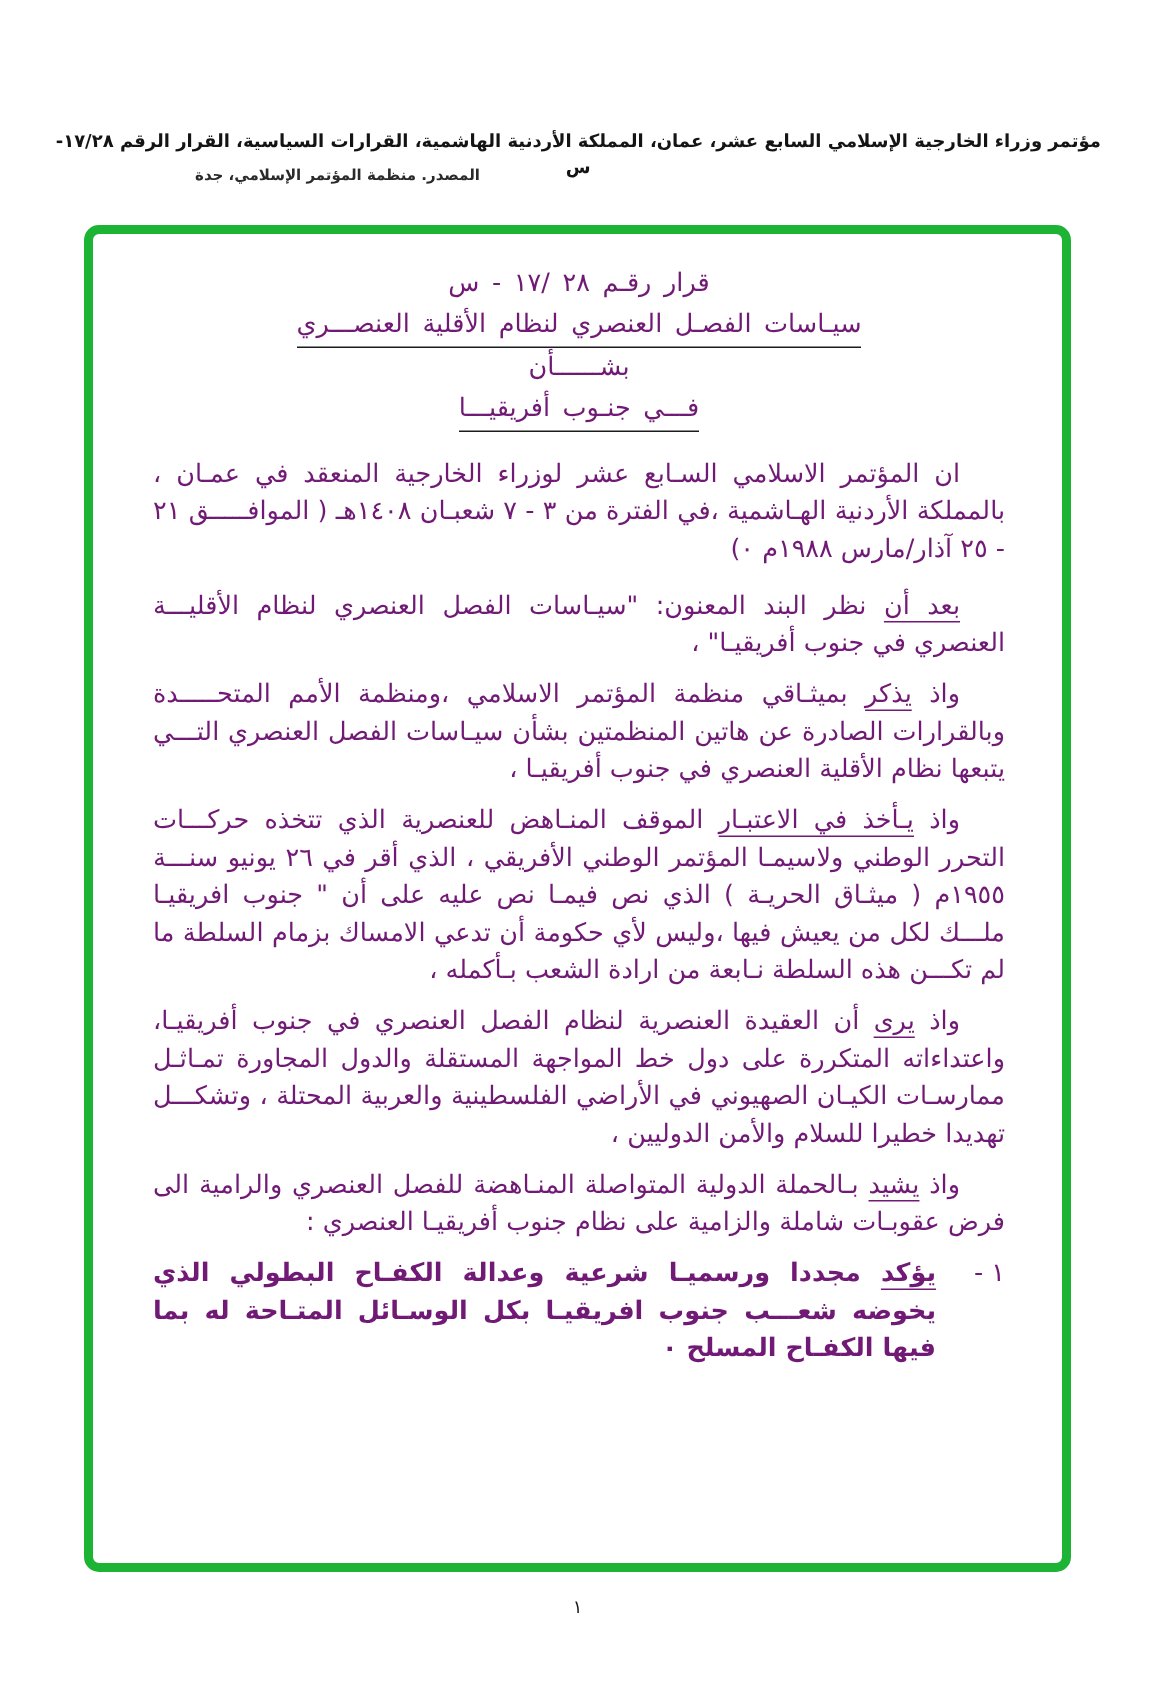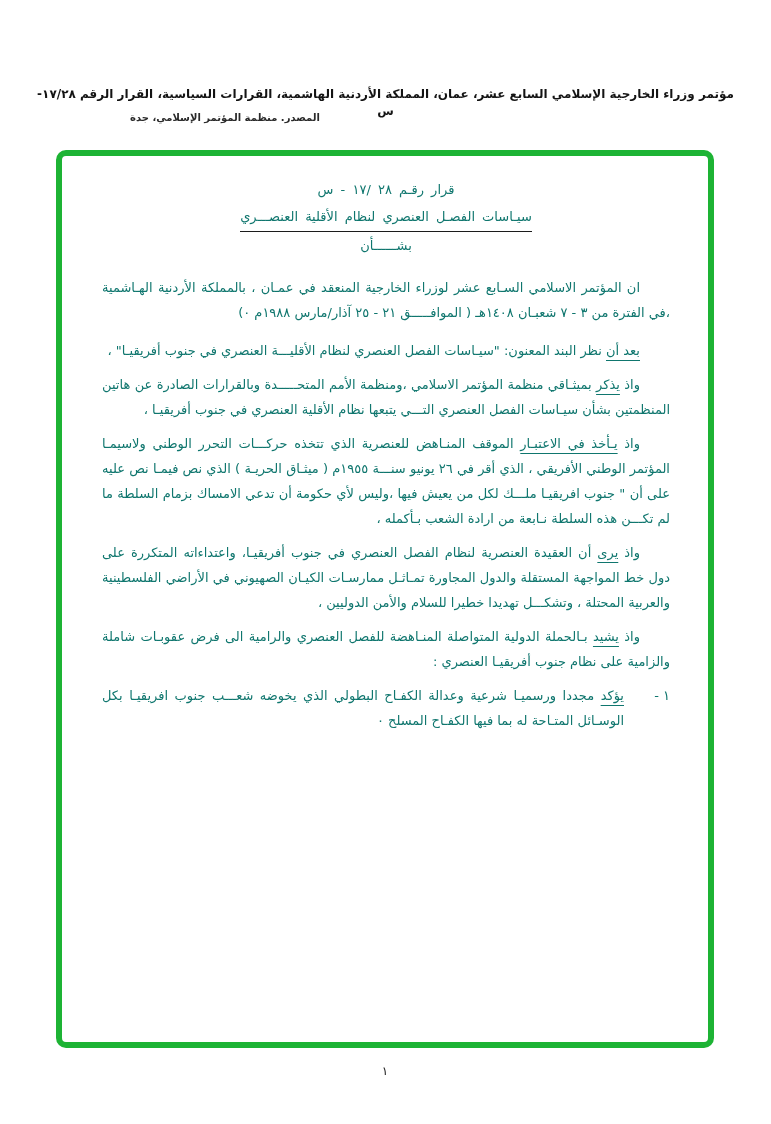--- a/index.html
+++ b/index.html
@@ -17,51 +17,52 @@
     direction:rtl;text-align:center;font-size:10px;font-weight:bold;color:#2a2a2a;
   }
   .frame{
     position:absolute;left:56px;top:150px;width:658px;height:898px;
     box-sizing:border-box;border:6px solid #1db334;border-radius:10px;
     background:#ffffff;
   }
   .content{
     position:absolute;top:16px;right:38px;left:40px;bottom:10px;
     direction:rtl;text-align:justify;
-    font-size:13px;line-height:25px;color:#0f766e;
+    font-size:17px;line-height:25px;color:#701a75;
   }
   .title-block{text-align:center;margin:4px 0 16px 0;line-height:27px;word-spacing:3px;}
   .title-line{display:block;}
   .title-underlined{display:inline-block;border-bottom:1.5px solid #1c1c1c;padding-bottom:1px;}
   .para{margin:0 0 9px 0;text-indent:30px;}
   .para-first{margin-bottom:13px;}
   .u{text-decoration:underline;text-underline-offset:5px;text-decoration-thickness:1.2px;}
   .item{display:flex;gap:16px;margin:2px 0 0 0;}
   .item-num{flex:0 0 30px;white-space:nowrap;}
-  .item-text{flex:1;text-align:justify;}
+  .item-text{flex:1;text-align:justify;font-weight:bold;}
   .page-num{
     position:absolute;left:56px;top:1064px;width:658px;
     text-align:center;font-size:12px;color:#1c1c1c;
   }
 </style>
 </head>
 <body>
 
 <div class="page">
 
   <div class="hdr1">مؤتمر وزراء الخارجية الإسلامي السابع عشر، عمان، المملكة الأردنية الهاشمية، القرارات السياسية، القرار الرقم ١٧/٢٨-س</div>
   <div class="hdr2">المصدر.  منظمة المؤتمر الإسلامي، جدة</div>
 
   <div class="frame">
     <div class="content">
 
       <div class="title-block">
         <span class="title-line">قرار رقـم ٢٨ /١٧ - س</span>
         <span class="title-line"><span class="title-underlined">سيـاسات الفصـل العنصري لنظام الأقلية العنصـــري</span></span>
         <span class="title-line">بشــــــأن</span>
+        <span class="title-line"><span class="title-underlined">فـــي جنـوب أفريقيـــا</span></span>
       </div>
 
       <p class="para para-first"><span></span><span class="u"></span><span>ان المؤتمر الاسلامي السـابع عشر لوزراء الخارجية المنعقد في عمـان ، بالمملكة الأردنية الهـاشمية ،في الفترة من ٣ - ٧ شعبـان ١٤٠٨هـ ( الموافـــــق ٢١ - ٢٥ آذار/مارس ١٩٨٨م ٠)</span></p>
 
       <p class="para"><span></span><span class="u">بعد أن</span><span> نظر البند المعنون: "سيـاسات الفصل العنصري لنظام الأقليـــة العنصري في جنوب أفريقيـا" ،</span></p>
 
       <p class="para"><span>واذ </span><span class="u">يذكر</span><span> بميثـاقي منظمة المؤتمر الاسلامي ،ومنظمة الأمم المتحـــــدة وبالقرارات الصادرة عن هاتين المنظمتين بشأن سيـاسات الفصل العنصري التـــي يتبعها نظام الأقلية العنصري في جنوب أفريقيـا ،</span></p>
 
       <p class="para"><span>واذ </span><span class="u">يـأخذ في الاعتبـار</span><span> الموقف المنـاهض للعنصرية الذي تتخذه حركـــات التحرر الوطني ولاسيمـا المؤتمر الوطني الأفريقي ، الذي أقر في ٢٦ يونيو سنـــة ١٩٥٥م ( ميثـاق الحريـة ) الذي نص فيمـا نص عليه على أن " جنوب افريقيـا ملـــك لكل من يعيش فيها ،وليس لأي حكومة أن تدعي الامساك بزمام السلطة ما لم تكـــن هذه السلطة نـابعة من ارادة الشعب بـأكمله ،</span></p>
 

